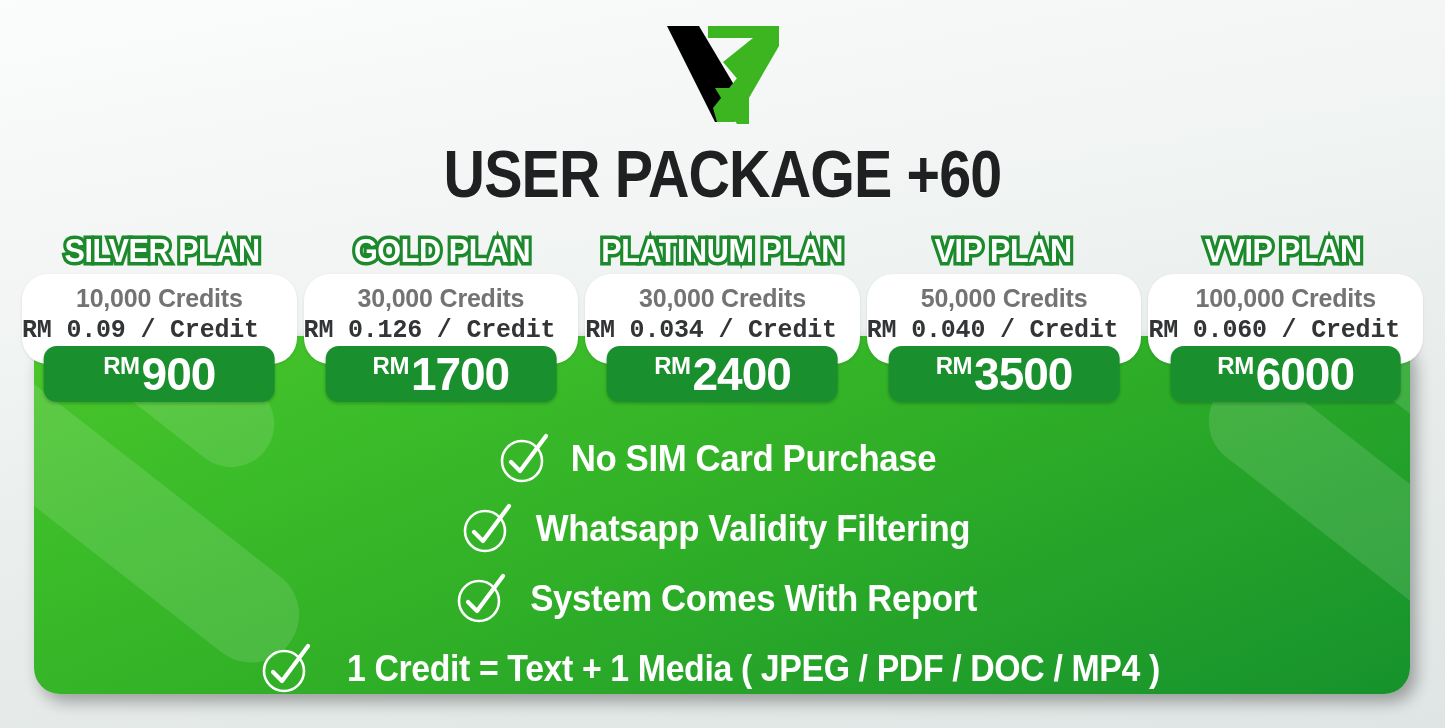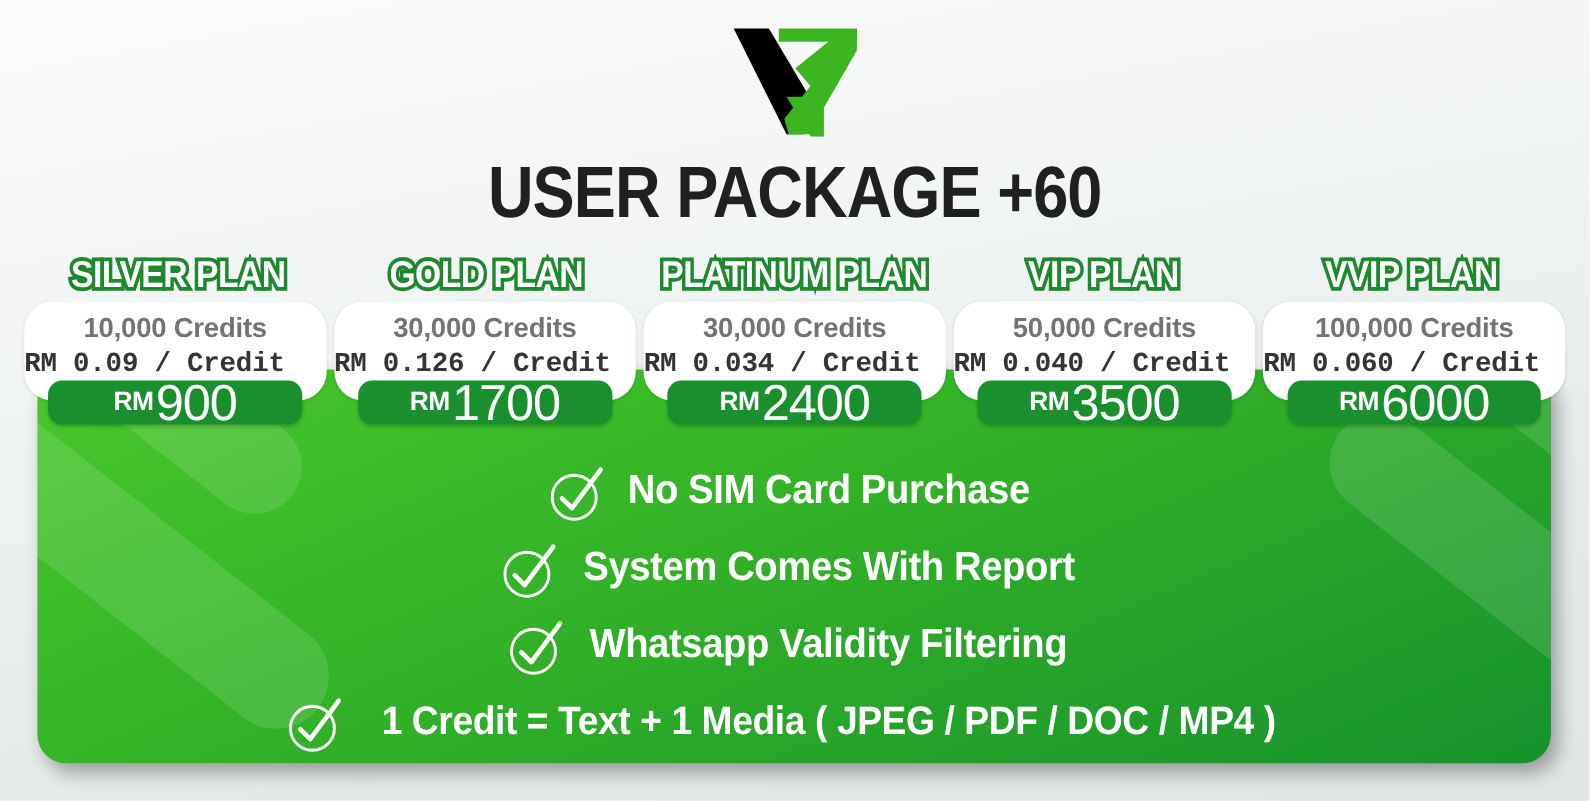--- a/index.html
+++ b/index.html
@@ -103,53 +103,53 @@
     font-size:25px;
     font-weight:bold;
     color:#333436;
     letter-spacing:-0.2px;
     font-family:Liberation Mono, monospace;
   }
   .price-badge {
     position:absolute;
     left:50%; top:72px;
     transform:translateX(-50%);
-    width:84%; height:40px;
+    width:84%; height:56px;
     background:#1a8f2e;
     border-radius:13px;
     display:flex;
     align-items:center;
     justify-content:center;
     box-shadow:0 2px 3px rgba(0,0,0,.18);
   }
   .price-currency {
     color:#ffffff;
     font-size:24px;
     font-weight:bold;
     align-self:flex-start;
     margin-top:6px;
     letter-spacing:-0.5px;
   }
   .price-amount {
     color:#ffffff;
     font-size:46px;
-    font-weight:normal;
+    font-weight:bold;
     line-height:52px;
     letter-spacing:-1px;
     margin-left:2px;
   }
 
   
   #features {
     position:absolute;
     left:0; top:424px; width:100%;
   }
   .feature-row {
     display:flex;
-    align-items:flex-start;
+    align-items:center;
     justify-content:center;
     height:70px;
   }
   .check-icon { flex:0 0 auto; width:52px; height:52px; margin-right:10px; }
   .feature-text {
     color:#ffffff;
     font-size:37px;
     font-weight:bold;
     letter-spacing:-0.4px;
     transform:scaleX(0.94);
@@ -247,31 +247,31 @@
       <path d="M14 29 L23 38 L49 3" fill="none" stroke="#ffffff" stroke-width="4.2" stroke-linecap="round" stroke-linejoin="round"></path>
     </svg>
     <span class="feature-text">No SIM Card Purchase</span>
   </div>
 
   <div class="feature-row">
     <svg class="check-icon" viewBox="0 0 52 52">
       <circle cx="25" cy="28" r="20" fill="none" stroke="#ffffff" stroke-width="2.6"></circle>
       <path d="M14 29 L23 38 L49 3" fill="none" stroke="#ffffff" stroke-width="4.2" stroke-linecap="round" stroke-linejoin="round"></path>
     </svg>
+    <span class="feature-text">Whatsapp Validity Filtering</span>
+  </div>
+
+  <div class="feature-row">
+    <svg class="check-icon" viewBox="0 0 52 52">
+      <circle cx="25" cy="28" r="20" fill="none" stroke="#ffffff" stroke-width="2.6"></circle>
+      <path d="M14 29 L23 38 L49 3" fill="none" stroke="#ffffff" stroke-width="4.2" stroke-linecap="round" stroke-linejoin="round"></path>
+    </svg>
     <span class="feature-text">System Comes With Report</span>
   </div>
 
-  <div class="feature-row">
-    <svg class="check-icon" viewBox="0 0 52 52">
-      <circle cx="25" cy="28" r="20" fill="none" stroke="#ffffff" stroke-width="2.6"></circle>
-      <path d="M14 29 L23 38 L49 3" fill="none" stroke="#ffffff" stroke-width="4.2" stroke-linecap="round" stroke-linejoin="round"></path>
-    </svg>
-    <span class="feature-text">Whatsapp Validity Filtering</span>
-  </div>
-
   <div class="feature-row last">
     <svg class="check-icon" viewBox="0 0 52 52">
       <circle cx="25" cy="28" r="20" fill="none" stroke="#ffffff" stroke-width="2.6"></circle>
       <path d="M14 29 L23 38 L49 3" fill="none" stroke="#ffffff" stroke-width="4.2" stroke-linecap="round" stroke-linejoin="round"></path>
     </svg>
     <span class="feature-text">1 Credit = Text + 1 Media ( JPEG / PDF / DOC / MP4 )</span>
   </div>
 
 </div>
 

